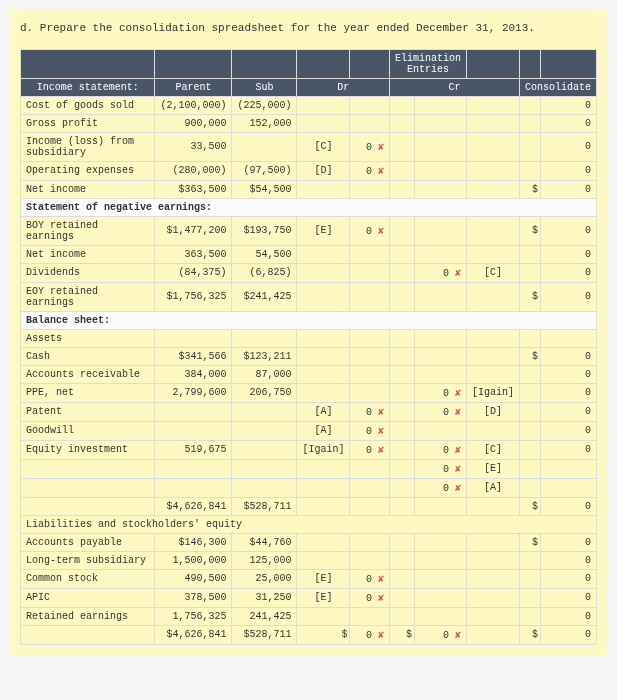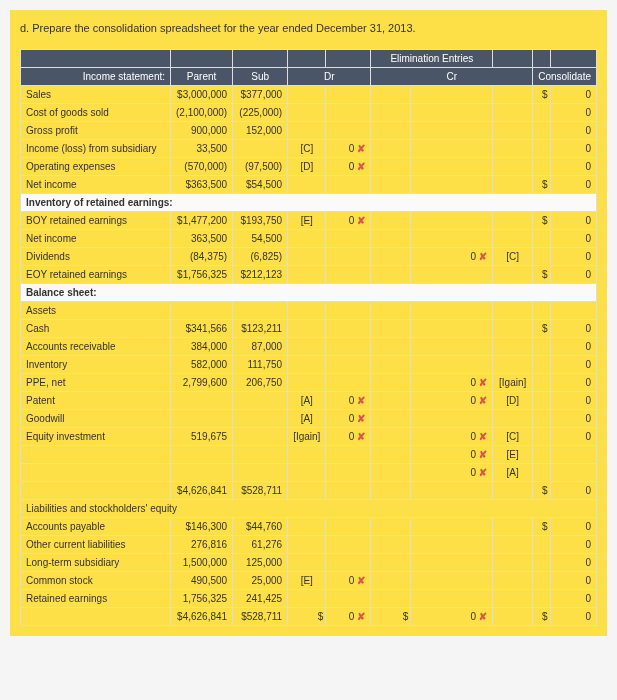--- a/index.html
+++ b/index.html
@@ -1,27 +1,27 @@
 <!DOCTYPE html>
 <html><head>
 <meta charset="utf-8">
 <style>
 * { margin: 0; padding: 0; box-sizing: border-box; }
 body { font-family: Arial, sans-serif; font-size: 11px; background: #f5f5f5; padding: 10px; color: #333; width: 617px; }
-.container { background: #fde047; padding: 10px; }
+.container { background: #fef9c3; padding: 10px; font-family: Liberation Mono, monospace; }
 .instructions { margin-bottom: 12px; }
 .instructions p { line-height: 1.5; margin-bottom: 4px; }
 .underline { text-decoration: underline; }
 .bold { font-weight: bold; }
 table { border-collapse: collapse; width: 100%; font-size: 10px; padding-left: 36px; }
 th, td { border: 1px solid #ddd; padding: 3px 5px; text-align: left; height: 18px; }
 td.num { text-align: right; }
 td.center { text-align: center; }
 th { background: #4a5568; color: #fff; font-weight: normal; text-align: center; }
-th.left { text-align: right; }
+th.left { text-align: center; }
 .section-header td { font-weight: bold; background: #fafafa; }
 .wrong { color: #d9534f; font-weight: bold; }
 .dollar { text-align: right; padding-right: 2px; }
 .elim-header th { background: #4a5568; }
 .col-label { width: 150px; }
 .col-parent { width: 60px; }
 .col-sub { width: 55px; }
 .col-dr1 { width: 35px; }
 .col-dr2 { width: 45px; }
 .col-cr2 { width: 40px; }
@@ -53,32 +53,20 @@
         <th class="left">Income statement:</th>
         <th>Parent</th>
         <th>Sub</th>
         <th colspan="2">Dr</th>
         <th colspan="3">Cr</th>
         <th colspan="2">Consolidate</th>
       </tr>
     </thead>
     <tbody>
       <tr>
-          <td>Sales</td>
-          <td class="num">$3,000,000</td>
-          <td class="num">$377,000</td>
-          <td></td>
-          <td></td>
-          <td></td>
-          <td></td>
-          <td></td>
-          <td class="dollar">$</td>
-          <td class="num">0</td>
-        </tr>
-      <tr>
           <td>Cost of goods sold</td>
           <td class="num">(2,100,000)</td>
           <td class="num">(225,000)</td>
           <td></td>
           <td></td>
           <td></td>
           <td></td>
           <td></td>
           <td></td>
           <td class="num">0</td>
@@ -102,21 +90,21 @@
           <td class="center">[C]</td>
           <td class="num"><span>0</span> <span class="wrong">✘</span></td>
           <td></td>
           <td></td>
           <td></td>
           <td></td>
           <td class="num">0</td>
         </tr>
       <tr>
           <td>Operating expenses</td>
-          <td class="num">(570,000)</td>
+          <td class="num">(280,000)</td>
           <td class="num">(97,500)</td>
           <td class="center">[D]</td>
           <td class="num"><span>0</span> <span class="wrong">✘</span></td>
           <td></td>
           <td></td>
           <td></td>
           <td></td>
           <td class="num">0</td>
         </tr>
       <tr>
@@ -125,21 +113,21 @@
           <td class="num">$54,500</td>
           <td></td>
           <td></td>
           <td></td>
           <td></td>
           <td></td>
           <td class="dollar">$</td>
           <td class="num">0</td>
         </tr>
       <tr class="section-header">
-          <td colspan="10">Inventory of retained earnings:</td>
+          <td colspan="10">Statement of negative earnings:</td>
         </tr>
       <tr>
           <td>BOY retained earnings</td>
           <td class="num">$1,477,200</td>
           <td class="num">$193,750</td>
           <td class="center">[E]</td>
           <td class="num"><span>0</span> <span class="wrong">✘</span></td>
           <td></td>
           <td></td>
           <td></td>
@@ -166,21 +154,21 @@
           <td></td>
           <td></td>
           <td class="num"><span>0</span> <span class="wrong">✘</span></td>
           <td class="center">[C]</td>
           <td></td>
           <td class="num">0</td>
         </tr>
       <tr>
           <td>EOY retained earnings</td>
           <td class="num">$1,756,325</td>
-          <td class="num">$212,123</td>
+          <td class="num">$241,425</td>
           <td></td>
           <td></td>
           <td></td>
           <td></td>
           <td></td>
           <td class="dollar">$</td>
           <td class="num">0</td>
         </tr>
       <tr class="section-header">
           <td colspan="10">Balance sheet:</td>
@@ -215,32 +203,20 @@
           <td class="num">87,000</td>
           <td></td>
           <td></td>
           <td></td>
           <td></td>
           <td></td>
           <td></td>
           <td class="num">0</td>
         </tr>
       <tr>
-          <td>Inventory</td>
-          <td class="num">582,000</td>
-          <td class="num">111,750</td>
-          <td></td>
-          <td></td>
-          <td></td>
-          <td></td>
-          <td></td>
-          <td></td>
-          <td class="num">0</td>
-        </tr>
-      <tr>
           <td>PPE, net</td>
           <td class="num">2,799,600</td>
           <td class="num">206,750</td>
           <td></td>
           <td></td>
           <td></td>
           <td class="num"><span>0</span> <span class="wrong">✘</span></td>
           <td class="center">[Igain]</td>
           <td></td>
           <td class="num">0</td>
@@ -326,47 +302,47 @@
           <td class="num">$44,760</td>
           <td></td>
           <td></td>
           <td></td>
           <td></td>
           <td></td>
           <td class="dollar">$</td>
           <td class="num">0</td>
         </tr>
       <tr>
-          <td>Other current liabilities</td>
-          <td class="num">276,816</td>
-          <td class="num">61,276</td>
-          <td></td>
-          <td></td>
-          <td></td>
-          <td></td>
-          <td></td>
-          <td></td>
-          <td class="num">0</td>
-        </tr>
-      <tr>
           <td>Long-term subsidiary</td>
           <td class="num">1,500,000</td>
           <td class="num">125,000</td>
           <td></td>
           <td></td>
           <td></td>
           <td></td>
           <td></td>
           <td></td>
           <td class="num">0</td>
         </tr>
       <tr>
           <td>Common stock</td>
           <td class="num">490,500</td>
           <td class="num">25,000</td>
+          <td class="center">[E]</td>
+          <td class="num"><span>0</span> <span class="wrong">✘</span></td>
+          <td></td>
+          <td></td>
+          <td></td>
+          <td></td>
+          <td class="num">0</td>
+        </tr>
+      <tr>
+          <td>APIC</td>
+          <td class="num">378,500</td>
+          <td class="num">31,250</td>
           <td class="center">[E]</td>
           <td class="num"><span>0</span> <span class="wrong">✘</span></td>
           <td></td>
           <td></td>
           <td></td>
           <td></td>
           <td class="num">0</td>
         </tr>
       <tr>
           <td>Retained earnings</td>

